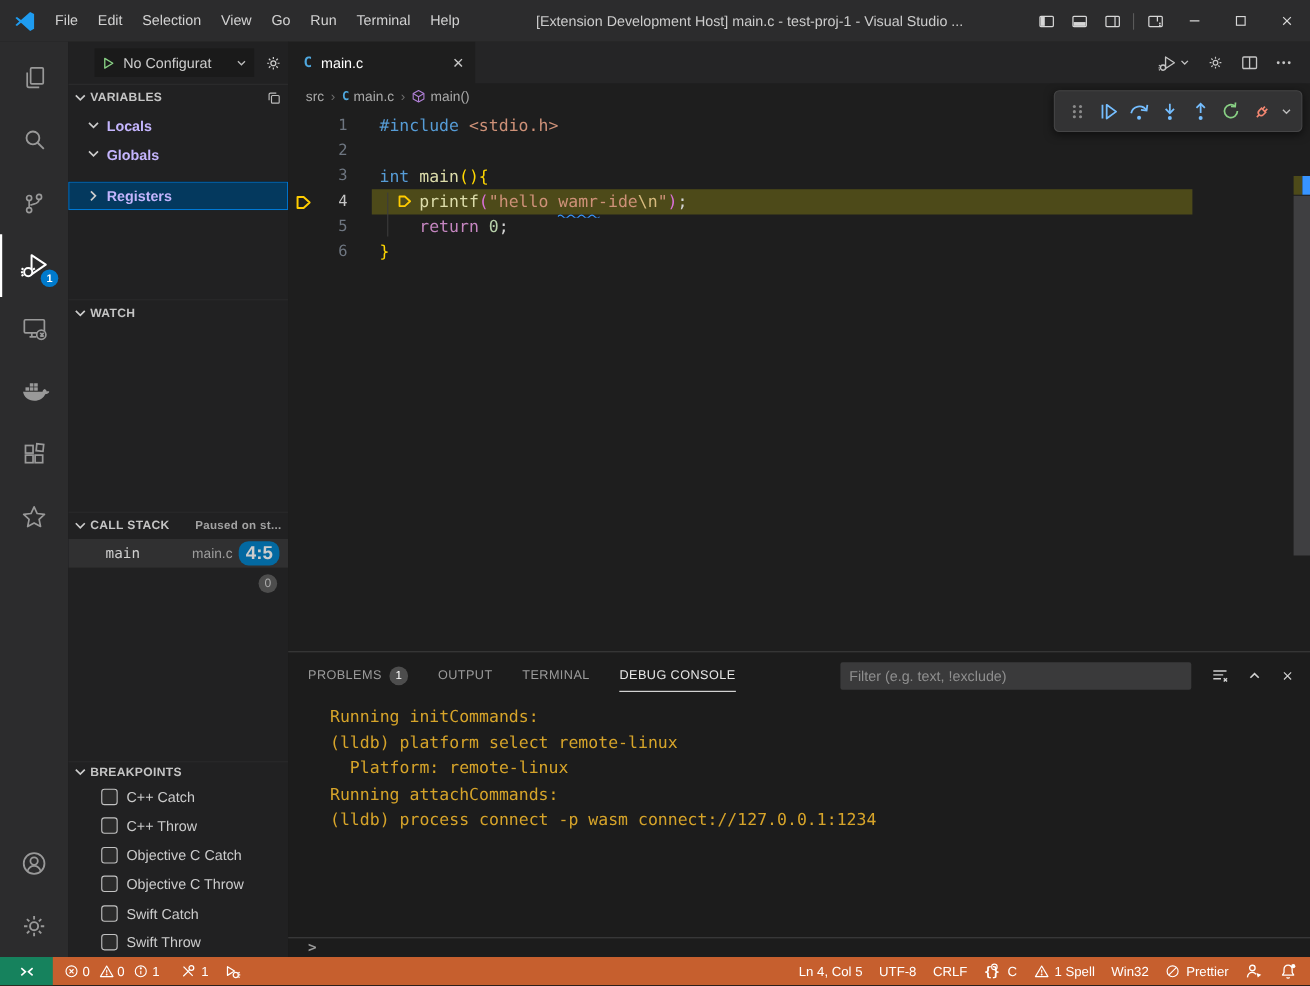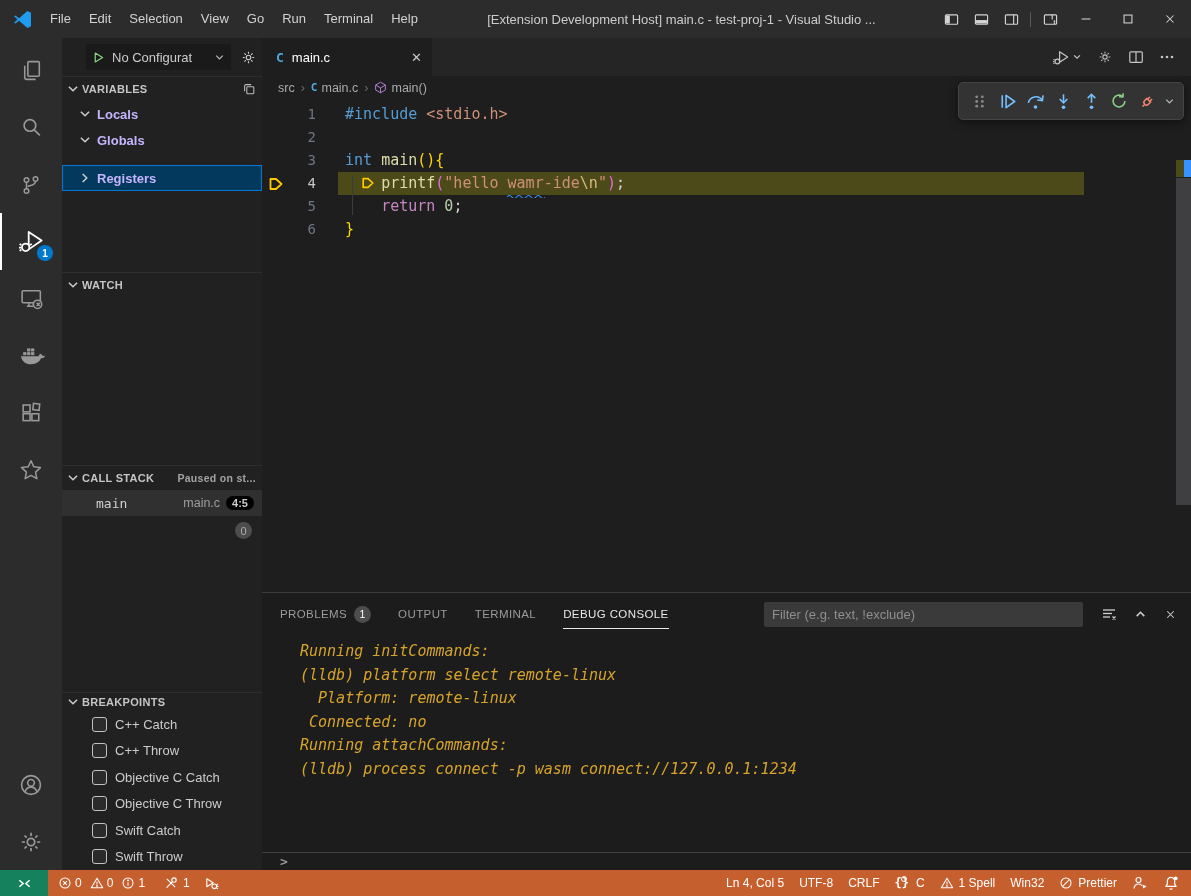--- a/index.html
+++ b/index.html
@@ -38,21 +38,21 @@
   .section{display:flex;flex-direction:column;overflow:hidden;flex:none;}
   .section-header{height:24px;display:flex;align-items:center;gap:2px;padding:0 6px 0 4px;
                   font-size:11px;font-weight:bold;color:#c5c5c5;letter-spacing:.3px;border-top:1px solid rgba(255,255,255,.06);}
   .hdr-right{margin-left:auto;color:#bbb;}
   .cs-status{margin-left:auto;font-size:10.5px;font-weight:bold;color:#a3a3a3;}
   .tree-row{height:26px;display:flex;align-items:center;gap:5px;padding-left:16px;font-weight:bold;color:#c4b5fd;flex:none;}
   .tree-row.selected{background:var(--selection_blue);box-shadow:inset 0 0 0 1px var(--focus_border);margin-top:12px;}
   .frame-row{height:26px;background:#303031;display:flex;align-items:center;padding:0 8px 0 34px;gap:6px;flex:none;}
   .frame-name{font-family:"DejaVu Sans Mono",monospace;font-size:13px;color:#d0d0d0;}
   .frame-file{margin-left:auto;font-size:12.5px;color:#9d9d9d;}
-  .frame-pos{background:#000000;color:#ccc;font-size:11px;font-weight:bold;border-radius:9px;padding:1px 6px;}
+  .frame-pos{background:#0369a1;color:#ccc;font-size:17px;font-weight:bold;border-radius:9px;padding:1px 6px;}
   .badge0-row{display:flex;justify-content:flex-end;padding:6px 10px 0 0;}
   .badge0{background:#4d4d4d;color:#aaa;font-size:11px;width:17px;height:17px;border-radius:50%;
           display:flex;align-items:center;justify-content:center;}
   .bp-row{height:26.5px;display:flex;align-items:center;gap:8px;padding-left:30px;color:#cccccc;flex:none;}
   .checkbox{width:13px;height:13px;border:1px solid #c2c2c2;border-radius:3px;background:#2b2b2b;flex:none;}
 
   
   .editor-col{flex:1;min-width:0;display:flex;flex-direction:column;position:relative;}
   .tabstrip{height:38px;background:#252526;display:flex;align-items:stretch;flex:none;}
   .tab{width:146px;background:#1e1e1e;display:flex;align-items:center;gap:8px;padding:0 10px 0 14px;font-size:13px;color:#fff;}
@@ -98,21 +98,21 @@
   .panel-tab{margin-right:27px;height:42px;display:flex;align-items:center;gap:7px;position:relative;
              font-size:11.5px;letter-spacing:.4px;color:#9b9b9b;}
   .panel-tab.active{color:#e7e7e7;}
   .panel-tab.active::after{content:"";position:absolute;left:0;right:0;bottom:6px;height:1px;background:#e7e7e7;}
   .pt-badge{background:#4d4d4d;color:#fff;font-size:10.5px;width:17px;height:17px;border-radius:50%;
             display:flex;align-items:center;justify-content:center;}
   .panel-filter{margin-left:auto;width:303px;height:25px;background:#3a3a3b;border:0;border-radius:2px;
                 color:#ccc;font-size:13px;padding:0 8px;font-family:"Liberation Sans",sans-serif;outline:none;}
   .panel-filter::placeholder{color:#8f8f8f;}
   .panel-icons{display:flex;align-items:center;gap:17px;margin-left:18px;color:#d0d0d0;}
-  .console{flex:1;padding:5px 0 0 38px;font-family:"DejaVu Sans Mono",monospace;font-size:15px;color:var(--console_text);overflow:hidden;font-style:italic;}
+  .console{flex:1;padding:5px 0 0 38px;font-family:"DejaVu Sans Mono",monospace;font-size:15px;color:var(--console_text);overflow:hidden;}
   .console-line{height:23.5px;line-height:23.5px;white-space:pre;}
   .console-prompt{position:absolute;left:0;right:0;bottom:0;height:17px;border-top:1px solid #3f3f40;
                   display:flex;align-items:center;padding-left:18px;color:#9a9a9a;font-weight:bold;
                   font-family:"DejaVu Sans Mono",monospace;font-size:13px;}
 
   
   .statusbar{height:26px;background:var(--statusbar_debugging);display:flex;align-items:center;color:#fff;font-size:12px;}
   .sb-remote{width:48px;height:26px;background:var(--remote_green);display:flex;align-items:center;justify-content:center;flex:none;}
   .sb-left{display:flex;align-items:center;gap:14px;padding-left:10px;}
   .sb-right{margin-left:auto;display:flex;align-items:center;gap:15px;padding-right:12px;}
@@ -606,21 +606,20 @@
               <svg width="13" height="13" viewBox="0 0 16 16" stroke="currentColor" stroke-width="1.3">
                   <path d="M4 4 L12 12 M12 4 L4 12"></path>
                 </svg>
             </span>
           </div>
         </div>
         <div class="console">
             <div class="console-line">Running initCommands:</div>
             <div class="console-line">(lldb) platform select remote-linux</div>
             <div class="console-line">  Platform: remote-linux</div>
-            <div class="console-line"> Connected: no</div>
             <div class="console-line">Running attachCommands:</div>
             <div class="console-line">(lldb) process connect -p wasm connect://127.0.0.1:1234</div>
           </div>
         <div class="console-prompt">
           <span>&gt;</span>
         </div>
       </div>
     </div>
   </div>
 

